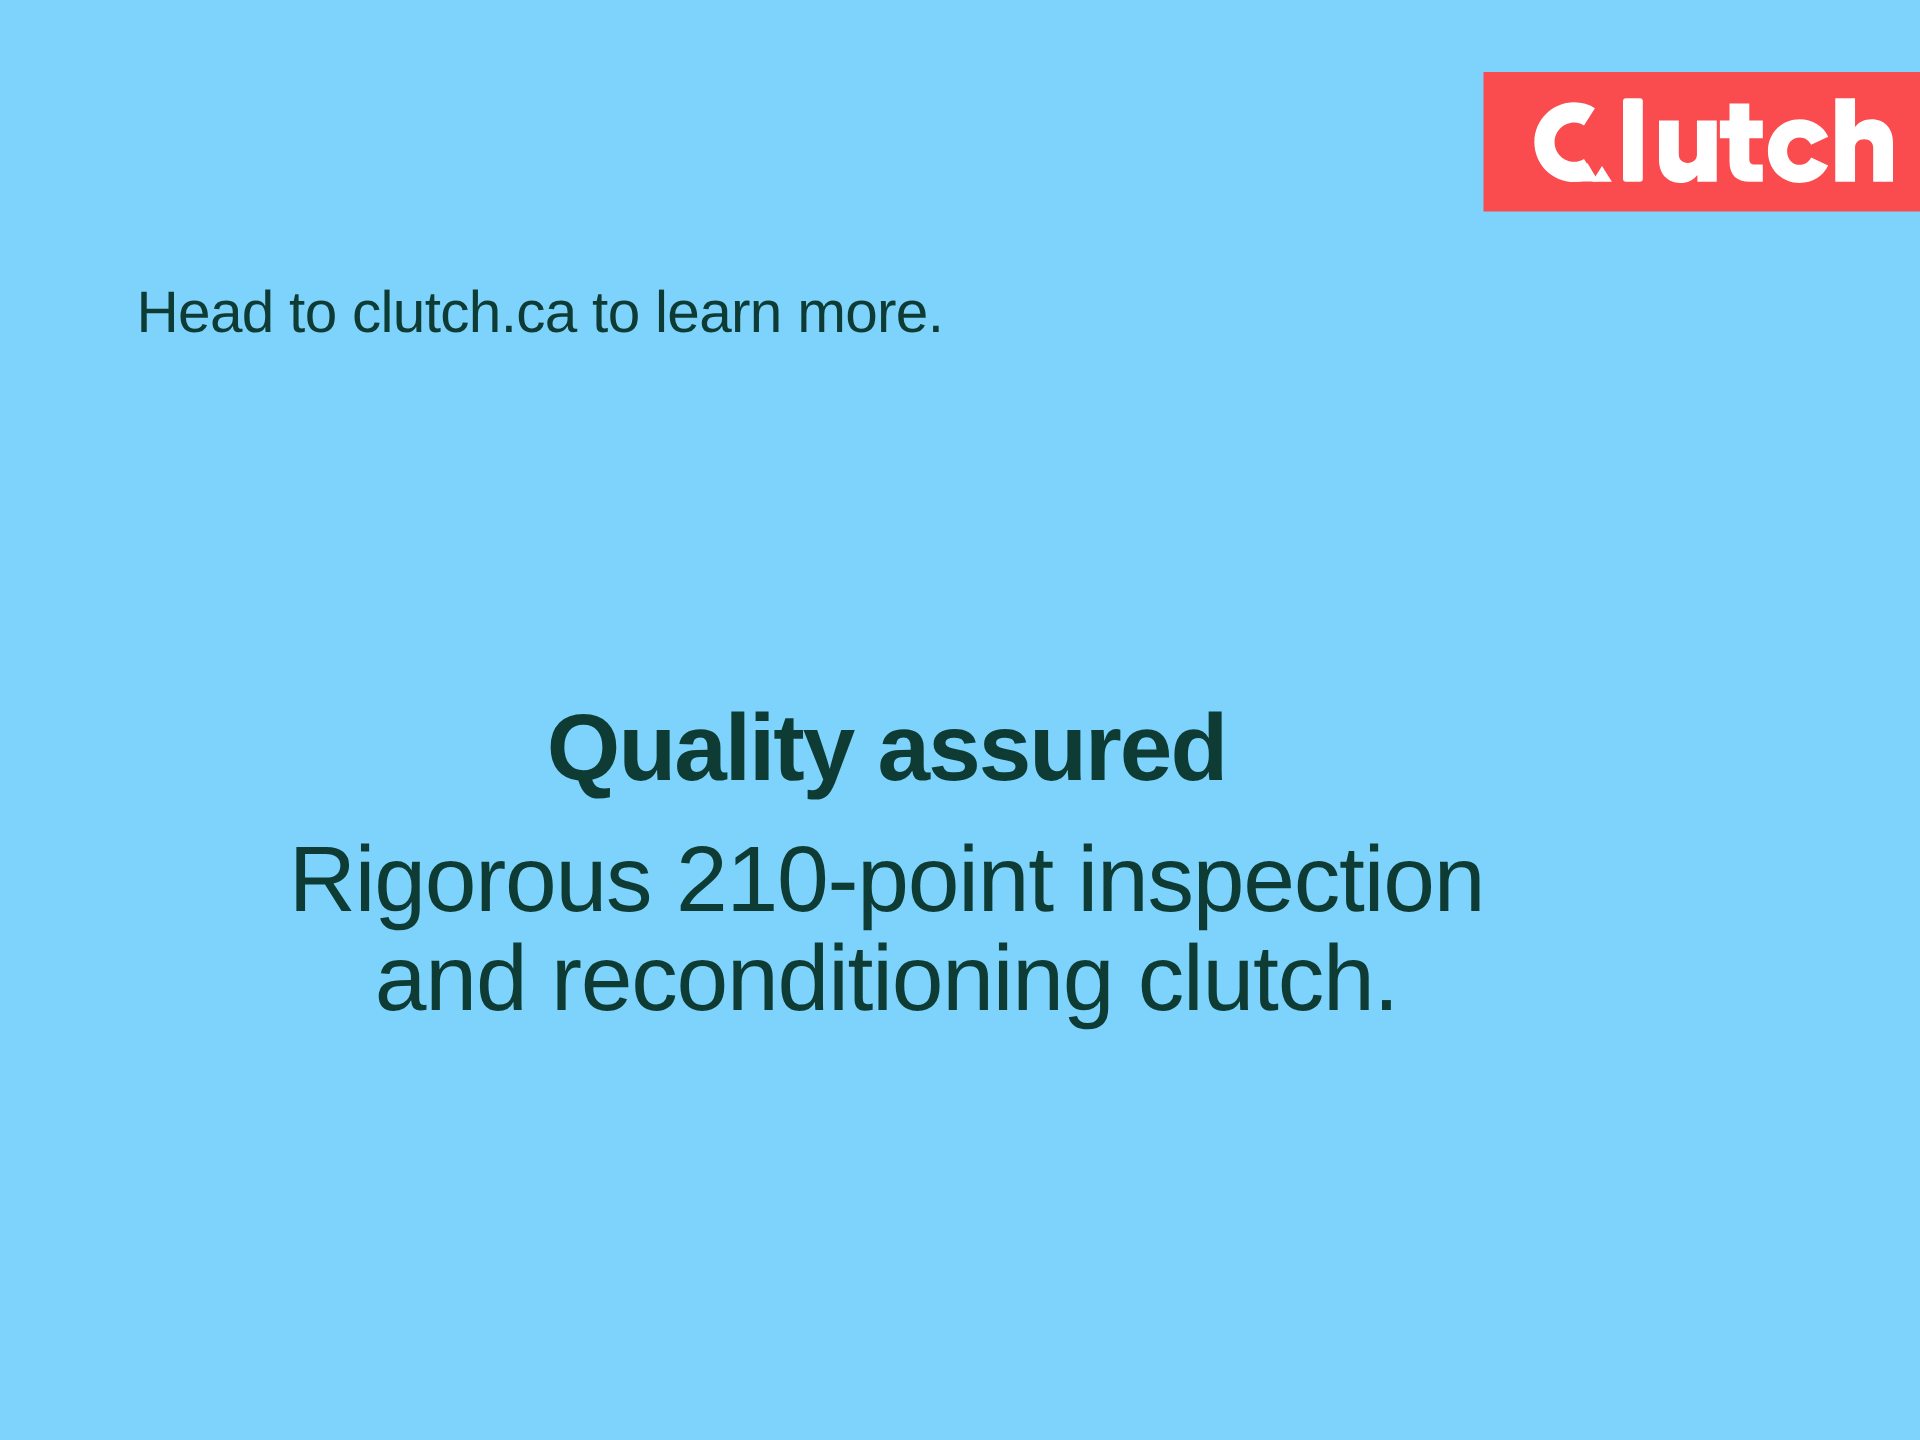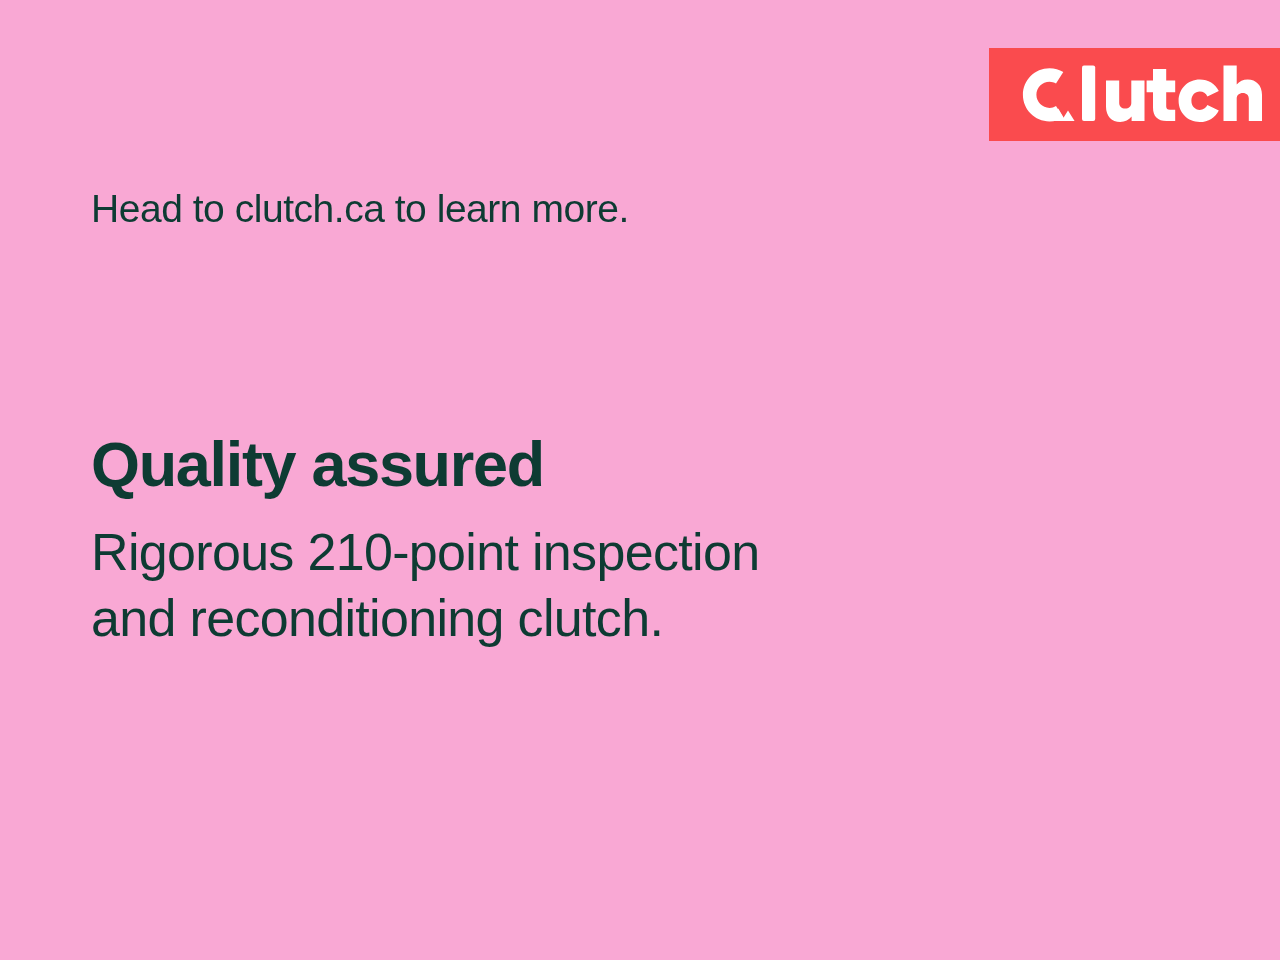--- a/index.html
+++ b/index.html
@@ -14,21 +14,21 @@
   body {
     position: relative;
     background: #f7f5f2;
     font-family: "Liberation Sans", "DejaVu Sans", sans-serif;
     -webkit-font-smoothing: antialiased;
   }
 
   #slide {
     position: absolute;
     inset: 0;
-    background: #f9a8d4;
+    background: #7dd3fc;
   }
 
   
   #brand-logo {
     position: absolute;
     left: 989px;
     top: 48px;
     width: 291px;
     height: 93px;
     background: #fa4b4e;
@@ -54,36 +54,37 @@
     font-weight: 500;
     letter-spacing: -0.012em;
     color: #0e3b33;
     white-space: nowrap;
   }
 
   
   #message-block {
     position: absolute;
     left: 91px;
-    top: 426px;
+    top: 461px;
     width: 1000px;
+    text-align: center;
   }
 
   #feature-heading {
     font-size: 63px;
     line-height: 76px;
     font-weight: 700;
     letter-spacing: -0.021em;
     color: #0e3b33;
     white-space: nowrap;
   }
 
   #feature-description {
     margin-top: 17px;
-    font-size: 52px;
+    font-size: 62px;
     line-height: 66px;
     font-weight: 400;
     letter-spacing: -0.013em;
     color: #0e3b33;
   }
 
   #feature-description .desc-line {
     display: block;
     white-space: nowrap;
   }

